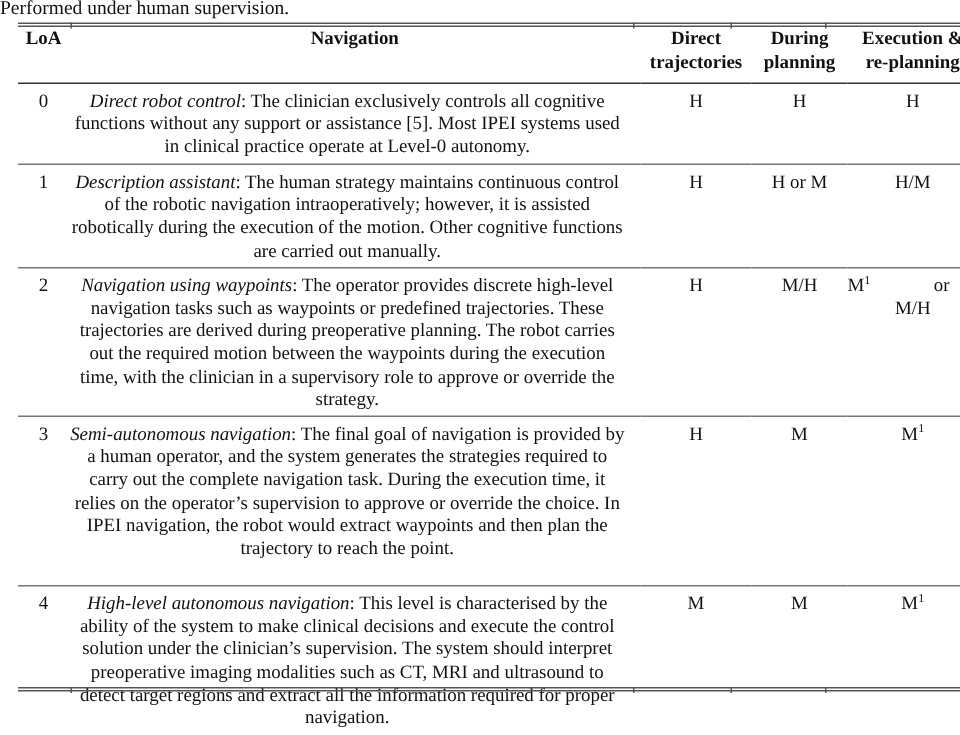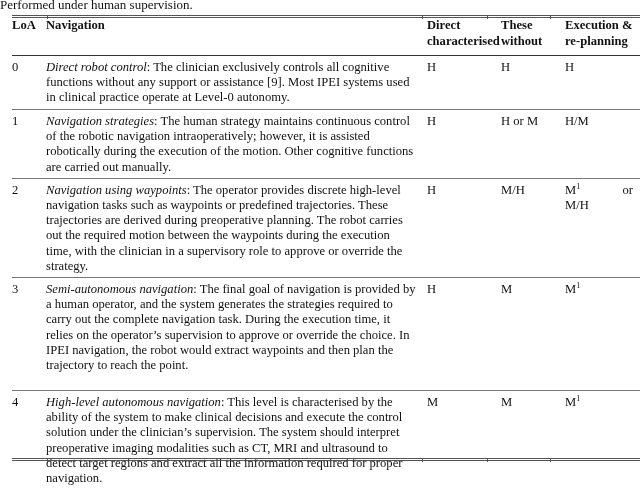--- a/index.html
+++ b/index.html
@@ -53,21 +53,21 @@
     table-layout: fixed;
   }
   table.loa col.c0 { width: 34px; }
   table.loa col.c1 { width: 381px; }
   table.loa col.c2 { width: 74px; }
   table.loa col.c3 { width: 64px; }
   table.loa col.c4 { width: 87px; }
 
   table.loa th, table.loa td {
     vertical-align: top;
-    text-align: left;
+    text-align: center;
     padding: 0;
     margin-left: 28px;
   }
   table.loa th {
     font-weight: bold;
     height: 37px;
     padding-top: 0px;
     line-height: 15.5px;
     border-bottom: 1.5px solid #333;
   }
@@ -114,43 +114,43 @@
       <col class="c2">
       <col class="c3">
       <col class="c4">
   </colgroup>
   <thead>
     <tr>
       <th class="c0" style="padding-left:0"><span>LoA</span></th>
       <th class="c1"><span>Navigation</span></th>
       <th>
         <span>Direct</span><br>
-        <span>characterised</span>
+        <span>trajectories</span>
       </th>
       <th>
-        <span>These</span><br>
-        <span>without</span>
+        <span>During</span><br>
+        <span>planning</span>
       </th>
       <th style="white-space:nowrap">
         <span>Execution &amp;</span><br>
         <span>re-planning</span>
       </th>
     </tr>
   </thead>
   <tbody>
     <tr style="height:54px">
       <td class="c0" style="padding-left:0">0</td>
-      <td class="desc"><em>Direct robot control</em><span>: The clinician exclusively controls all cognitive functions without any support or assistance [9]. Most IPEI systems used in clinical practice operate at Level-0 autonomy.</span></td>
+      <td class="desc"><em>Direct robot control</em><span>: The clinician exclusively controls all cognitive functions without any support or assistance [5]. Most IPEI systems used in clinical practice operate at Level-0 autonomy.</span></td>
       <td>H</td>
       <td>H</td>
       <td><span>H</span></td>
     </tr>
     <tr style="height:68px">
       <td class="c0" style="padding-left:0">1</td>
-      <td class="desc"><em>Navigation strategies</em><span>: The human strategy maintains continuous control of the robotic navigation intraoperatively; however, it is assisted robotically during the execution of the motion.  Other cognitive functions are carried out manually.</span></td>
+      <td class="desc"><em>Description assistant</em><span>: The human strategy maintains continuous control of the robotic navigation intraoperatively; however, it is assisted robotically during the execution of the motion.  Other cognitive functions are carried out manually.</span></td>
       <td>H</td>
       <td>H or M</td>
       <td><span>H/M</span></td>
     </tr>
     <tr style="height:98px">
       <td class="c0" style="padding-left:0">2</td>
       <td class="desc"><em>Navigation using waypoints</em><span>: The operator provides discrete high-level navigation tasks such as waypoints or predefined trajectories. These trajectories are derived during preoperative planning. The robot carries out the required motion between the waypoints during the execution time, with the clinician in a supervisory role to approve or override the strategy.</span></td>
       <td>H</td>
       <td>M/H</td>
       <td>

